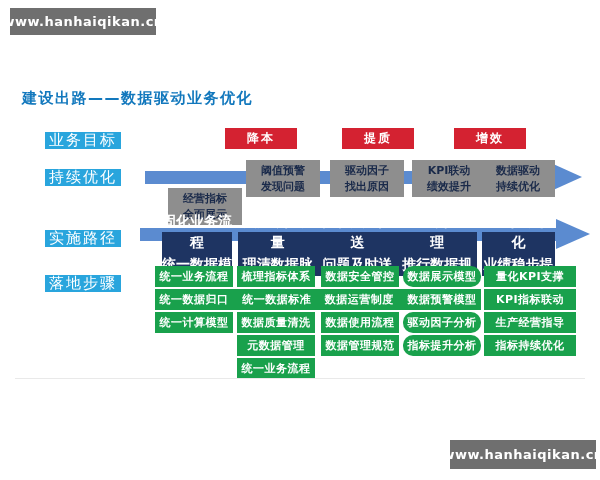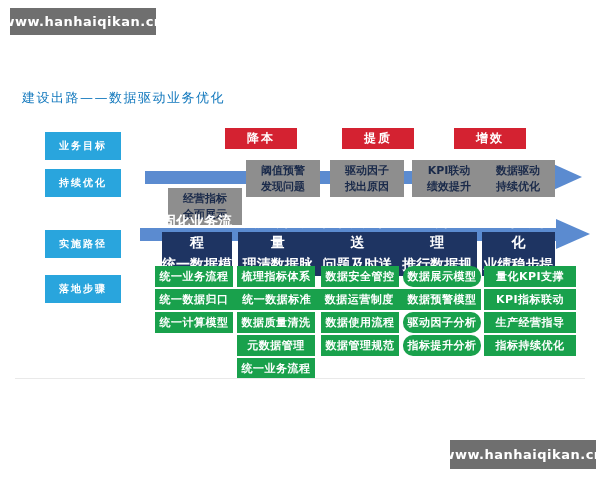--- a/index.html
+++ b/index.html
@@ -11,27 +11,27 @@
   .abs{position:absolute;box-sizing:border-box;}
   
   .watermark{
     background:#6f6f6f;color:#ffffff;font-weight:bold;font-size:13px;
     display:flex;align-items:center;justify-content:center;letter-spacing:.5px;
   }
   .wm-top{left:10px;top:8px;width:146px;height:27px;}
   .wm-bottom{left:450px;top:440px;width:146px;height:29px;}
   
   .title{
-    left:22px;top:89px;color:#1278bd;font-size:13px;font-weight:normal;
+    left:22px;top:89px;color:#1278bd;font-size:15px;font-weight:bold;
     letter-spacing:1.5px;white-space:nowrap;
   }
   
   .row-label{
-    left:45px;width:76px;height:28px;background:#29a5dd;color:#fff;
-    font-size:10px;font-weight:bold;display:flex;align-items:center;justify-content:center;
+    left:45px;width:76px;height:17px;background:#29a5dd;color:#fff;
+    font-size:15px;font-weight:normal;display:flex;align-items:center;justify-content:center;
     letter-spacing:2px;
   }
   .lbl-goals{top:132px;} .lbl-planning{top:169px;} .lbl-impl{top:230px;} .lbl-steps{top:275px;}
   
   .goal{
     top:128px;width:72px;height:21px;background:#d42231;color:#fff;
     font-size:12px;font-weight:bold;display:flex;align-items:center;justify-content:center;
     letter-spacing:2px;
   }
   .goal-1{left:225px;} .goal-2{left:342px;} .goal-3{left:454px;}

